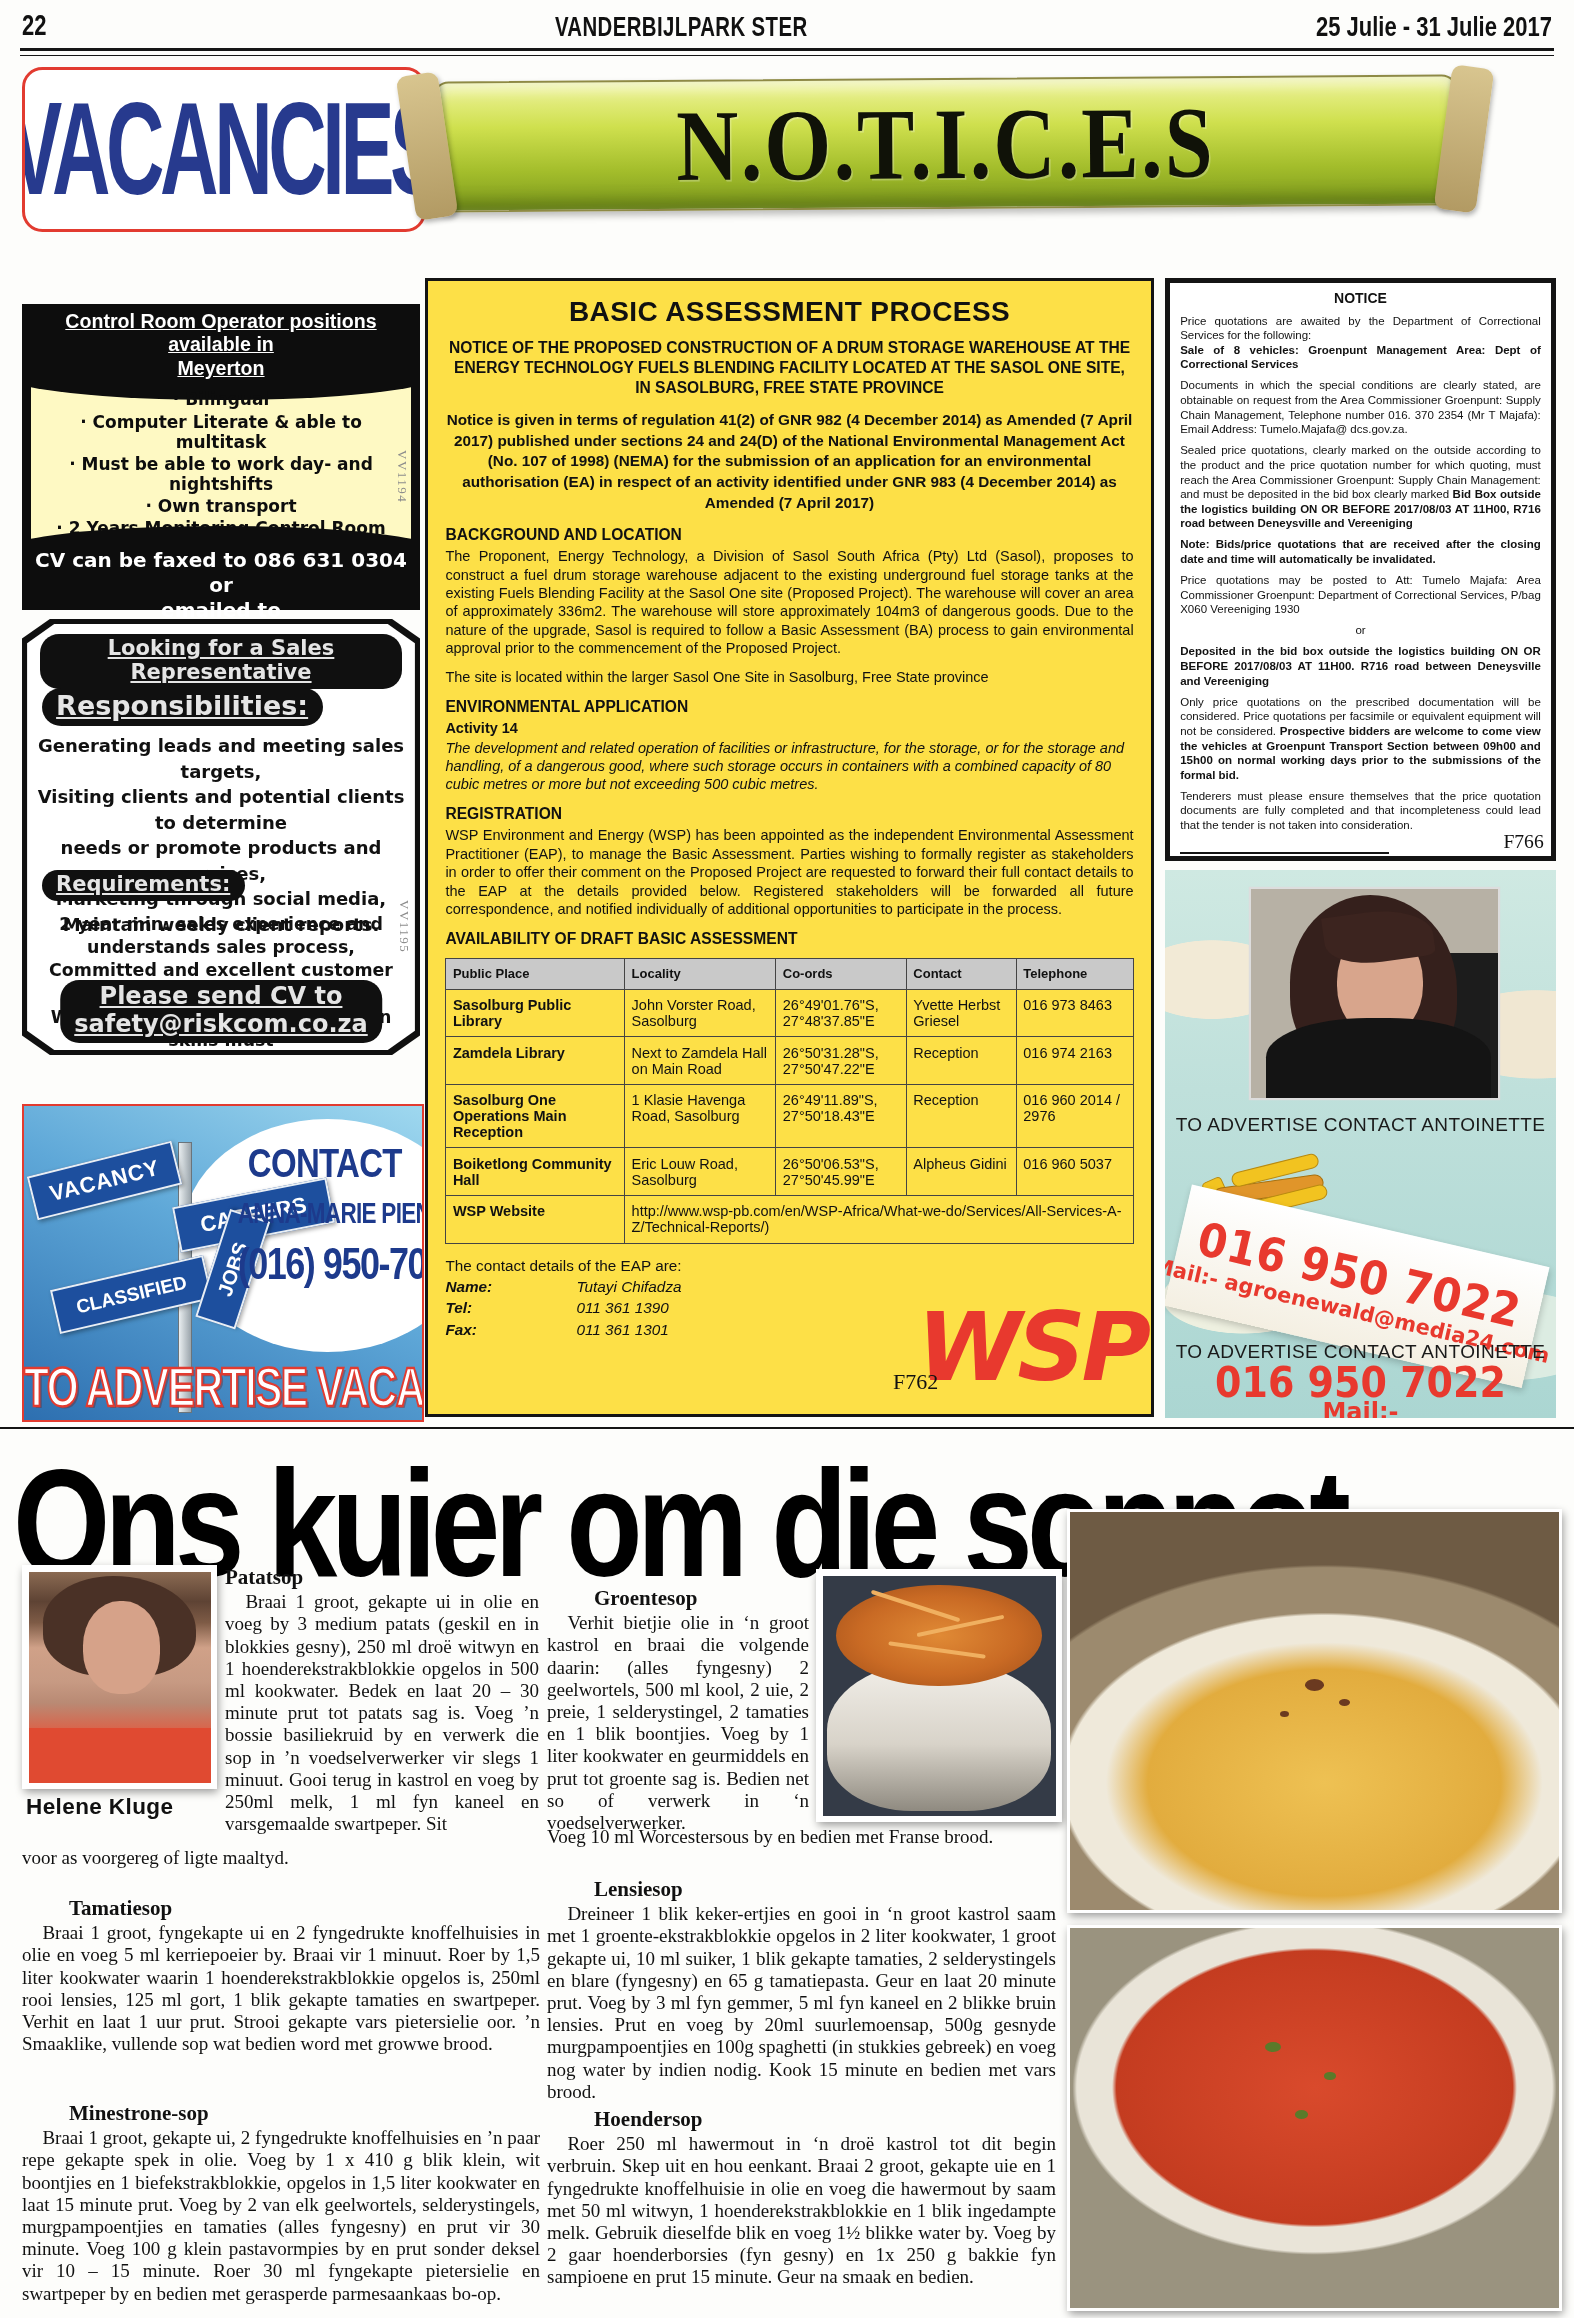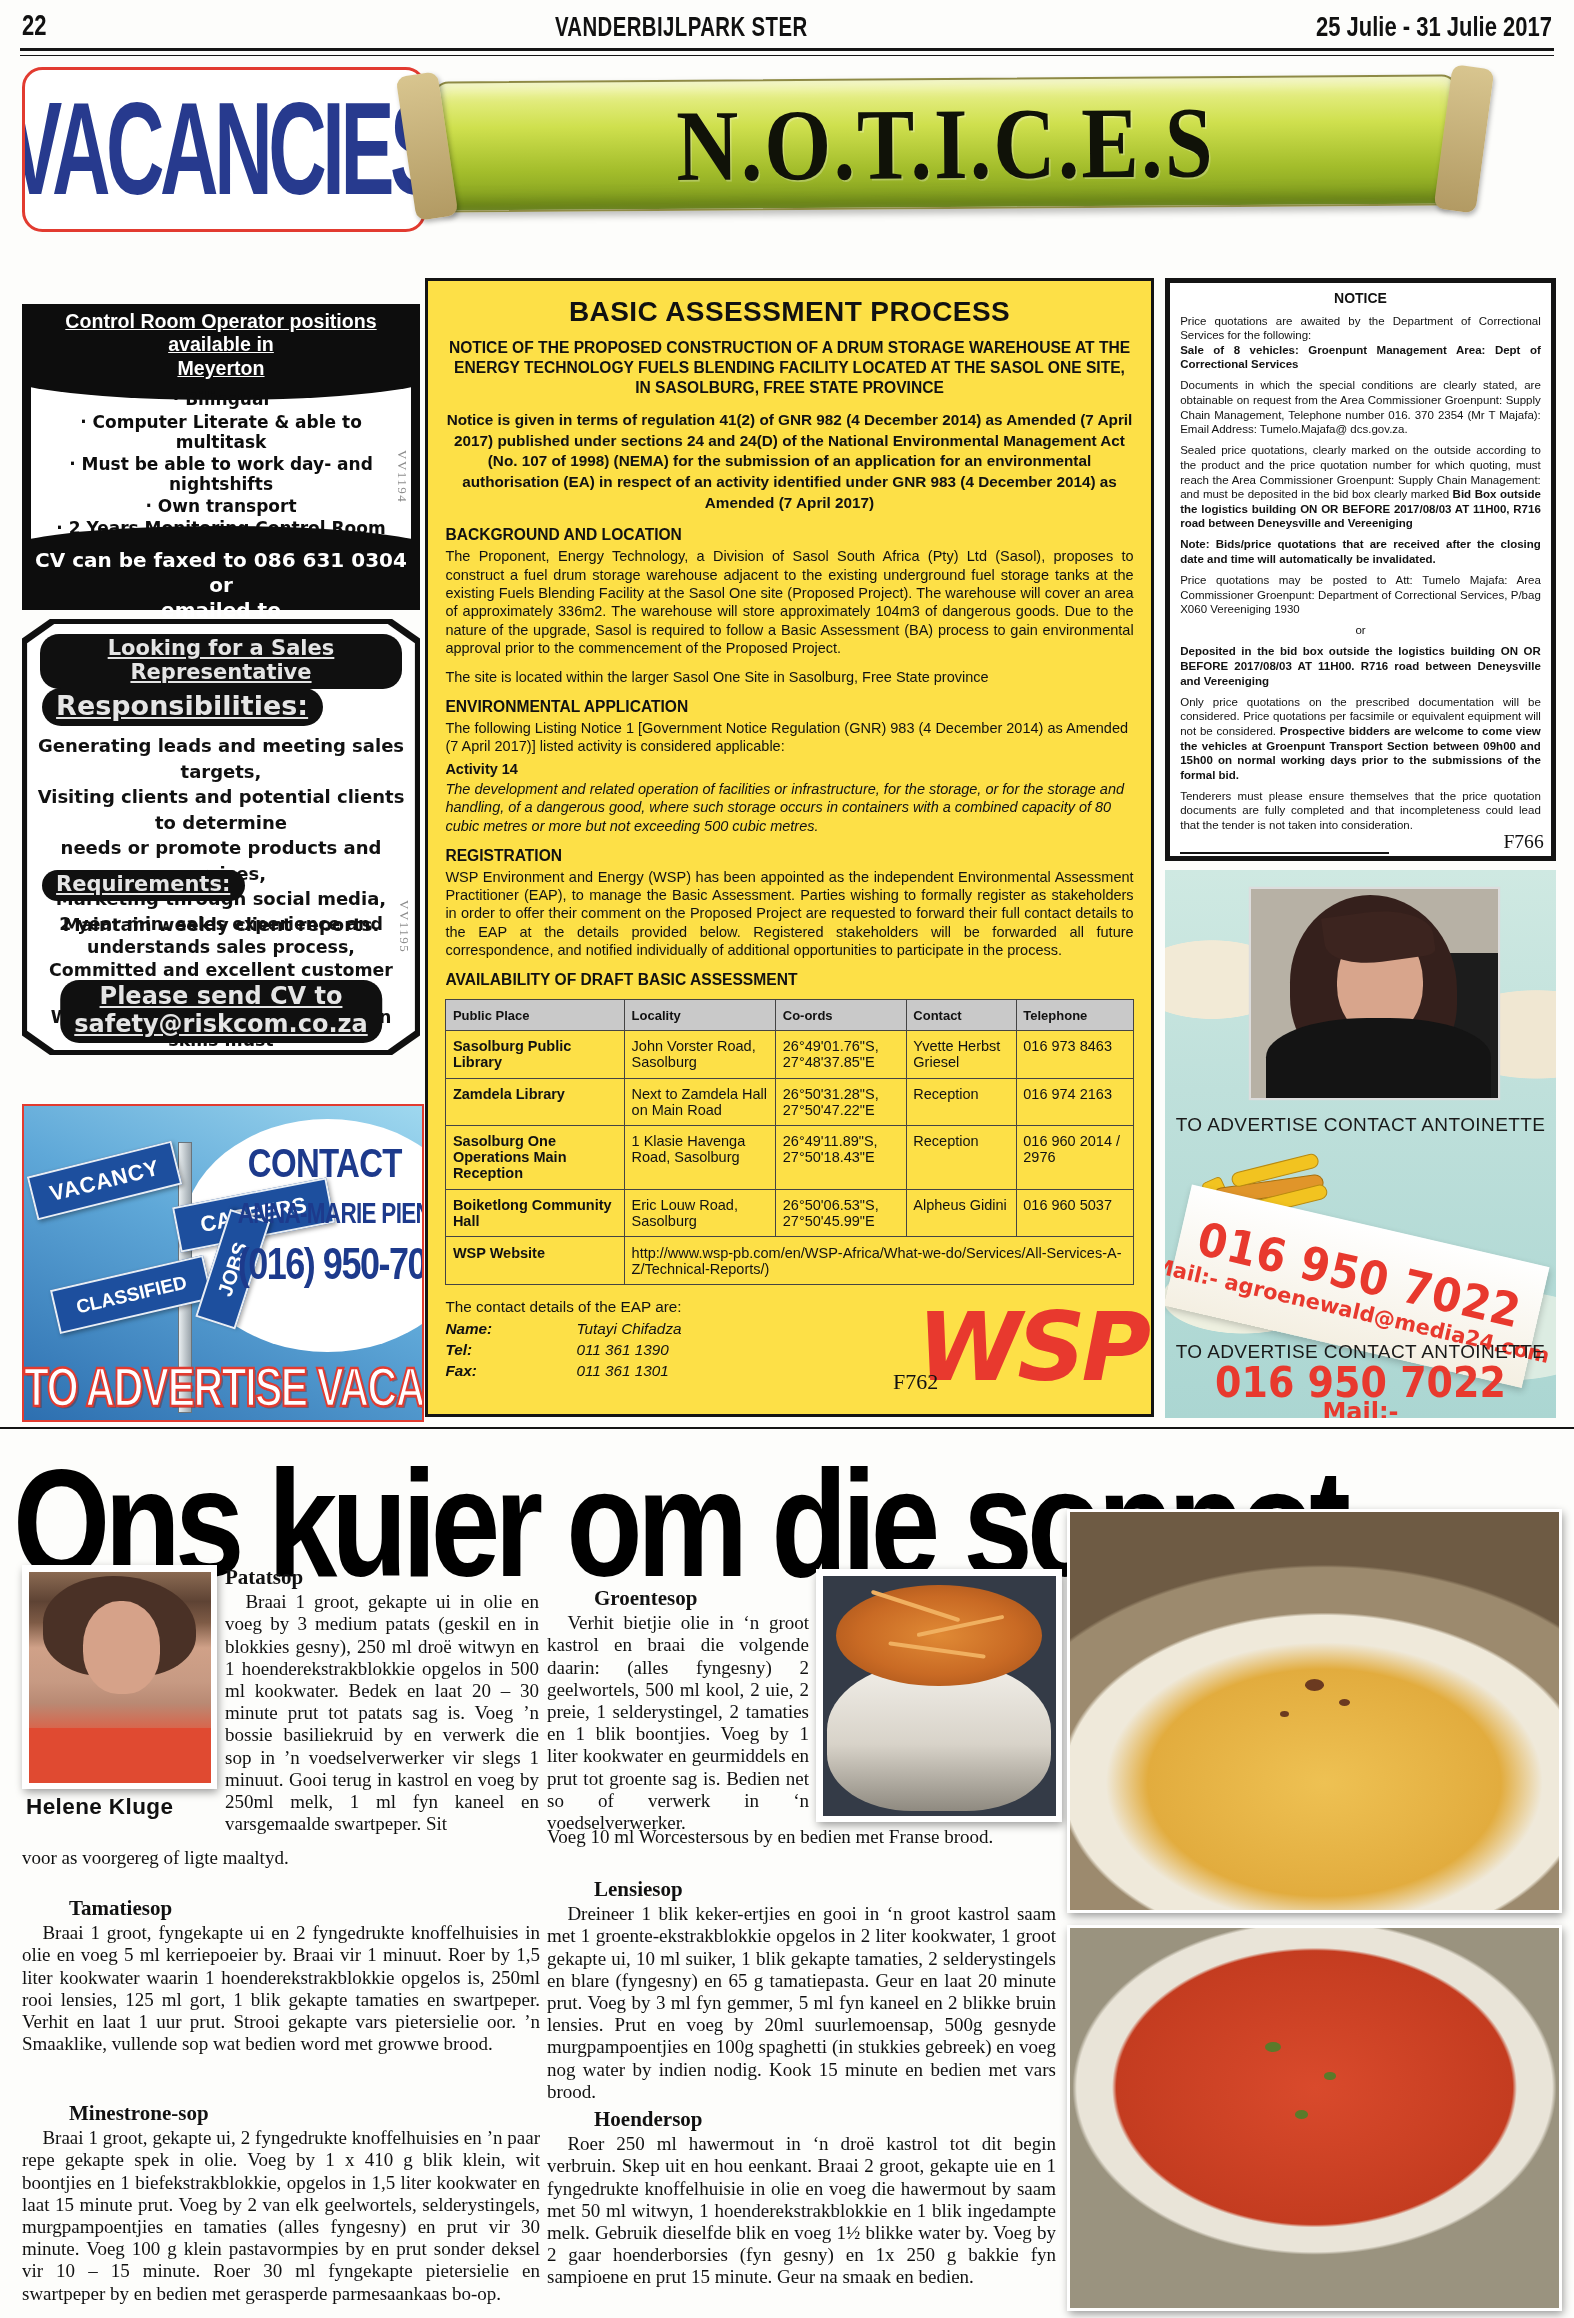--- a/index.html
+++ b/index.html
@@ -22,21 +22,21 @@
   .ribbon{position:absolute;left:22px;top:20.4px;right:22px;height:127px;background:linear-gradient(180deg,#eef39a 0%,#cfe04e 35%,#a3bd2b 70%,#7d9a1d 100%);border-radius:16px;border:2.2px solid #8e8a45;display:flex;align-items:center;justify-content:center;box-shadow:inset 0 7.3px 13px rgba(255,255,255,.55), inset 0 -8.7px 14.5px rgba(60,80,10,.45), 2.2px 4.4px 7.3px rgba(0,0,0,.25);transform:rotate(-.4deg);}
   .ribbon::before,.ribbon::after{content:"";position:absolute;top:-10.2px;width:42px;height:145px;background:linear-gradient(180deg,#d8c58f,#b29a63);border-radius:10.2px;box-shadow:1.5px 2.9px 5.8px rgba(0,0,0,.3);}
   .ribbon::before{left:-29px;transform:rotate(-8deg);}
   .ribbon::after{right:-29px;transform:rotate(8deg);}
   .ribbon-text{font-family:"Liberation Serif",serif;font-weight:bold;font-size:86px;letter-spacing:2.2px;color:#101208;transform:scaleY(1.18);text-shadow:1.5px 1.5px 0 rgba(255,255,255,.25);}
 
   
   .cr-ad{position:absolute;left:22px;top:304px;width:398px;height:306px;background:#0d0d0d;color:#fff;}
   .cr-title{padding-top:5.8px;text-align:center;font-weight:bold;font-size:19.6px;line-height:1.2;}
   .cr-title .u{text-decoration:underline;}
-  .cr-white{position:relative;background:#ffffff;color:#0d0d0d;margin:2.9px 8.7px 0;height:159px;overflow:hidden;}
+  .cr-white{position:relative;background:#fef9c3;color:#0d0d0d;margin:2.9px 8.7px 0;height:159px;overflow:hidden;}
   .cr-white::before,.cr-white::after{content:"";position:absolute;left:-6%;width:112%;height:47px;background:#0d0d0d;border-radius:50%;}
   .cr-white::before{top:-30.5px;}
   .cr-white::after{bottom:-30.5px;}
   .cr-list{position:absolute;inset:14.5px 10.2px;display:flex;flex-direction:column;justify-content:center;gap:2.2px;text-align:center;font-weight:bold;font-size:17px;font-family:"DejaVu Sans",sans-serif;}
   .cr-li::before{content:"·  ";}
   .cr-foot{text-align:center;font-weight:bold;font-size:20px;line-height:1.25;padding-top:5.8px;font-family:"DejaVu Sans",sans-serif;}
   .vcode{position:absolute;writing-mode:vertical-rl;font-family:"Liberation Serif",serif;color:#8d8d8d;font-size:13px;letter-spacing:1.5px;}
 
   
   .sales-ad{position:absolute;left:22px;top:619px;width:398px;height:436px;background:#101010;clip-path:polygon(7% 0,93% 0,100% 4.5%,100% 95.5%,93% 100%,7% 100%,0 95.5%,0 4.5%);}
@@ -233,21 +233,20 @@
   </div>
 
   <div class="ba">
     <div class="ba-title">BASIC ASSESSMENT PROCESS</div>
     <div class="ba-sub">NOTICE OF THE PROPOSED CONSTRUCTION OF A DRUM STORAGE WAREHOUSE AT THE ENERGY TECHNOLOGY FUELS BLENDING FACILITY LOCATED AT THE SASOL ONE SITE, IN SASOLBURG, FREE STATE PROVINCE</div>
     <div class="ba-intro">Notice is given in terms of regulation 41(2) of GNR 982 (4 December 2014) as Amended (7 April 2017) published under sections 24 and 24(D) of the National Environmental Management Act (No. 107 of 1998) (NEMA) for the submission of an application for an environmental authorisation (EA) in respect of an activity identified under GNR 983 (4 December 2014) as Amended (7 April 2017)</div>
     <h3>BACKGROUND AND LOCATION</h3>
     <p>The Proponent, Energy Technology, a Division of Sasol South Africa (Pty) Ltd (Sasol), proposes to construct a fuel drum storage warehouse adjacent to the existing underground fuel storage tanks at the existing Fuels Blending Facility at the Sasol One site (Proposed Project). The warehouse will cover an area of approximately 336m2. The warehouse will store approximately 104m3 of dangerous goods. Due to the nature of the upgrade, Sasol is required to follow a Basic Assessment (BA) process to gain environmental approval prior to the commencement of the Proposed Project.</p>
     <p class="nj" style="margin-top:10.2px;">The site is located within the larger Sasol One Site in Sasolburg, Free State province</p>
     <h3>ENVIRONMENTAL APPLICATION</h3>
-    <p class="nj">The following Listing Notice 1 [Government Notice Regulation (GNR) 983 (4 December 2014) as Amended (7 April 2017)] listed activity is considered applicable:</p>
     <p class="nj" style="font-weight:bold;margin-bottom:1.5px;">Activity 14</p>
     <p class="nj it">The development and related operation of facilities or infrastructure, for the storage, or for the storage and handling, of a dangerous good, where such storage occurs in containers with a combined capacity of 80 cubic metres or more but not exceeding 500 cubic metres.</p>
     <h3>REGISTRATION</h3>
     <p>WSP Environment and Energy (WSP) has been appointed as the independent Environmental Assessment Practitioner (EAP), to manage the Basic Assessment. Parties wishing to formally register as stakeholders in order to offer their comment on the Proposed Project are requested to forward their full contact details to the EAP at the details provided below.  Registered stakeholders will be forwarded all future correspondence, and notified individually of additional opportunities to participate in the process.</p>
     <h3>AVAILABILITY OF DRAFT BASIC ASSESSMENT</h3>
     <table class="ba-table">
       <tbody>
           <tr>
         <th style="width:26%;">Public Place</th>
         <th style="width:22%;">Locality</th>

